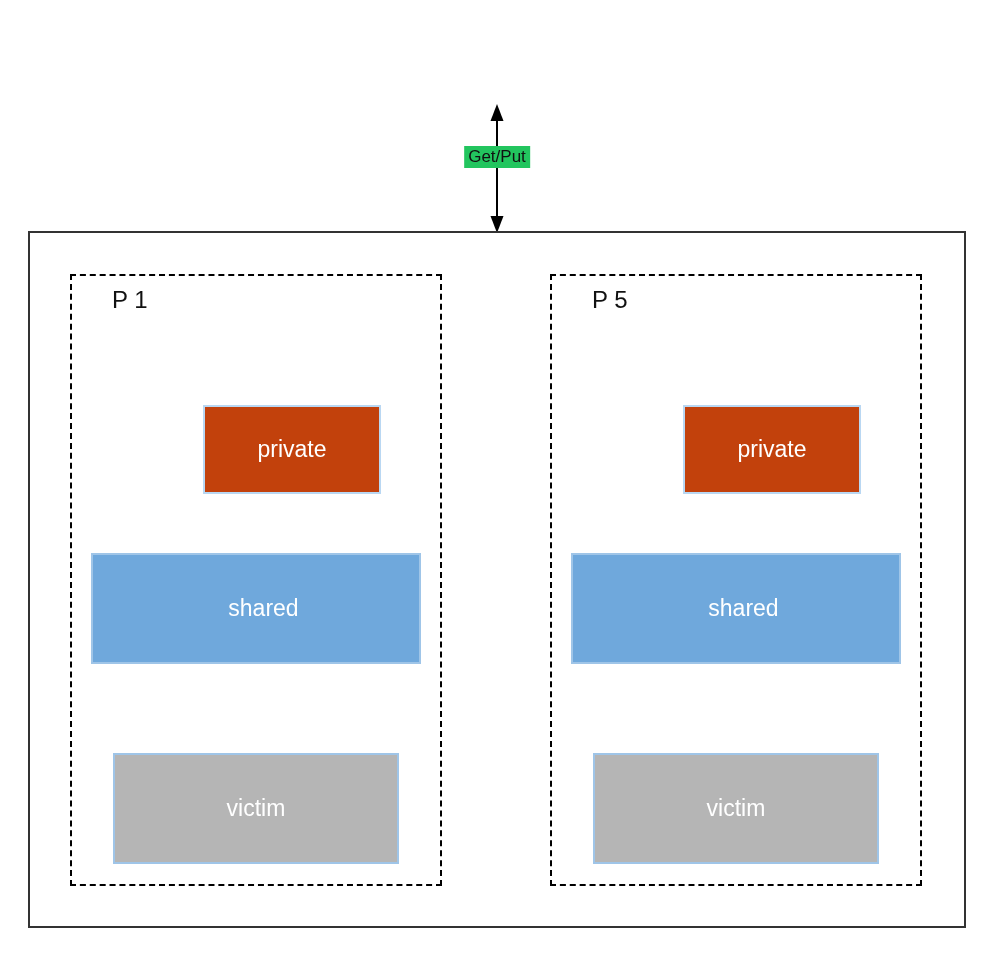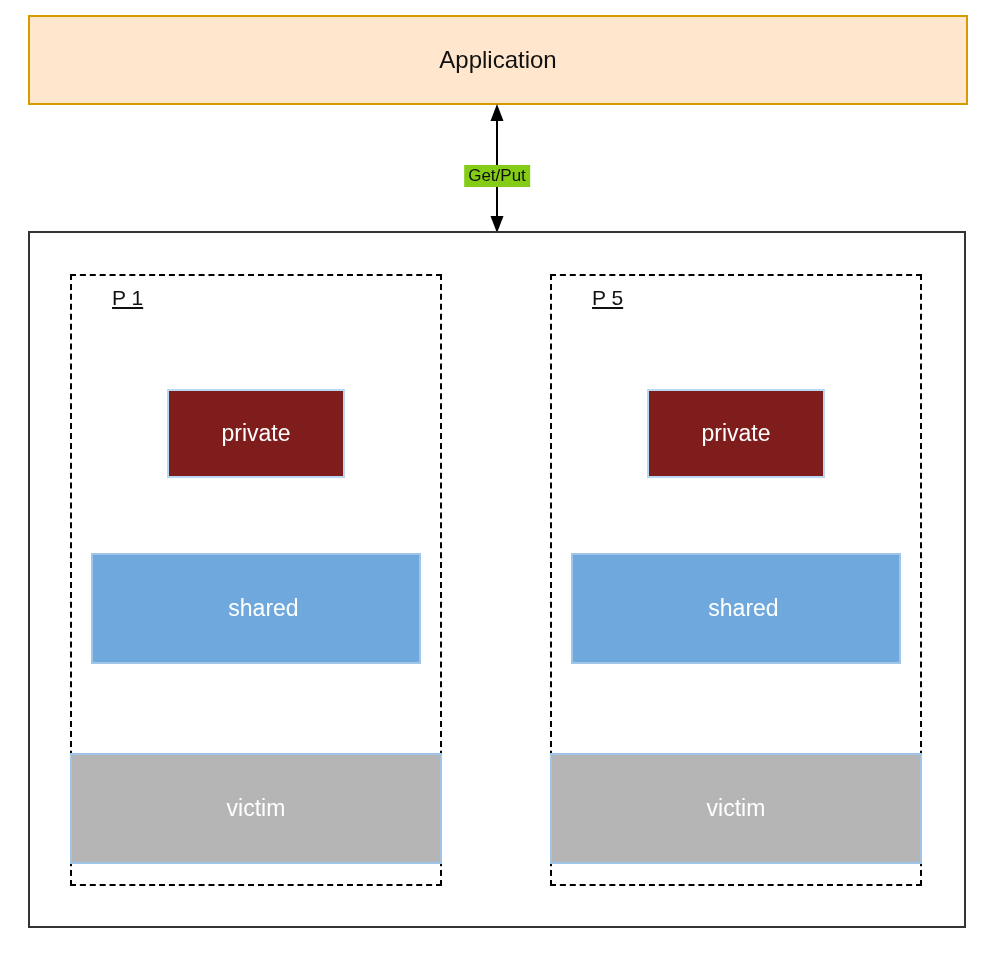--- a/index.html
+++ b/index.html
@@ -37,23 +37,23 @@
   .arrow-svg {
     position: absolute;
     left: 483px;
     top: 103px;
     width: 28px;
     height: 131px;
   }
   .arrow-label {
     position: absolute;
     left: 497px;
-    top: 165px;
+    top: 146px;
     transform: translateX(-50%);
-    background: #84cc16;
+    background: #22c55e;
     padding: 1px 4px;
     font-size: 17px;
     color: #111111;
     white-space: nowrap;
     z-index: 2;
   }
   
   .outer-box {
     position: absolute;
     left: 28px;
@@ -73,67 +73,64 @@
     box-sizing: border-box;
     border: 2px dashed #000000;
     background: transparent;
   }
   .process-p1 { left: 70px; }
   .process-p2 { left: 550px; }
   .process-label {
     position: absolute;
     left: 40px;
     top: 10px;
-    font-size: 21px;
+    font-size: 24px;
     color: #111111;
-    text-decoration: underline;
   }
   
   .block {
     position: absolute;
     left: 50%;
     transform: translateX(-50%);
     box-sizing: border-box;
     display: flex;
     align-items: center;
     justify-content: center;
     color: #ffffff;
     font-size: 23px;
   }
   .block-private {
-    top: 113px;
+    top: 129px;
     width: 178px;
     height: 89px;
-    background: #7f1d1d;
+    background: #c2410c;
     border: 2px solid #B9D7F2;
+    margin-left: 36px;
   }
   .block-shared {
     top: 277px;
     width: 330px;
     height: 111px;
     background: #6FA8DC;
     border: 2px solid #9FC5E8;
     padding-left: 15px;
   }
   .block-victim {
     top: 477px;
-    width: 372px;
+    width: 286px;
     height: 111px;
     background: #B5B5B5;
     border: 2px solid #9FC5E8;
   }
 </style>
 </head>
 <body>
 
 <div class="stage">
 
-  <div class="app-box">
-    <span class="label">Application</span>
-  </div>
 
   <svg class="arrow-svg" viewBox="0 0 28 131" xmlns="http://www.w3.org/2000/svg">
     <line x1="14" y1="14" x2="14" y2="117" stroke="#000000" stroke-width="2"></line>
     <polygon points="14,1 7.5,18 20.5,18" fill="#000000"></polygon>
     <polygon points="14,130 7.5,113 20.5,113" fill="#000000"></polygon>
   </svg>
   <span class="arrow-label">Get/Put</span>
 
   <div class="outer-box"></div>
 

